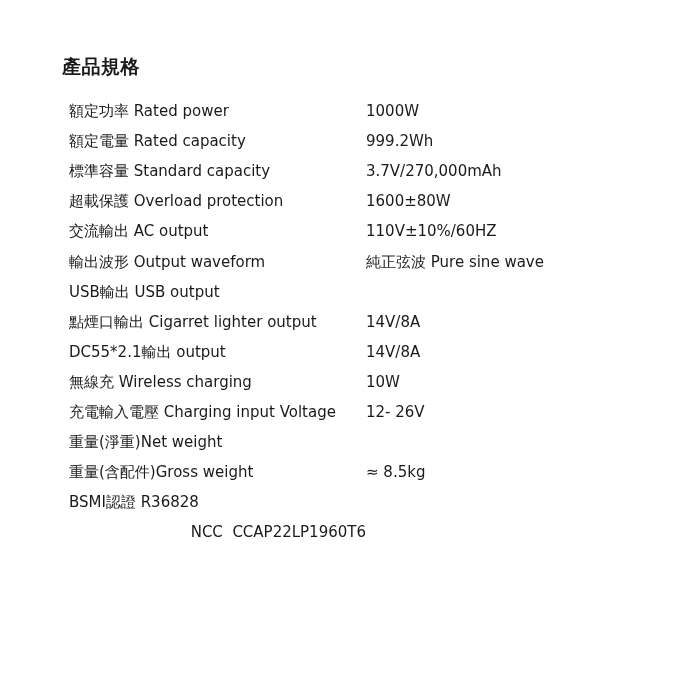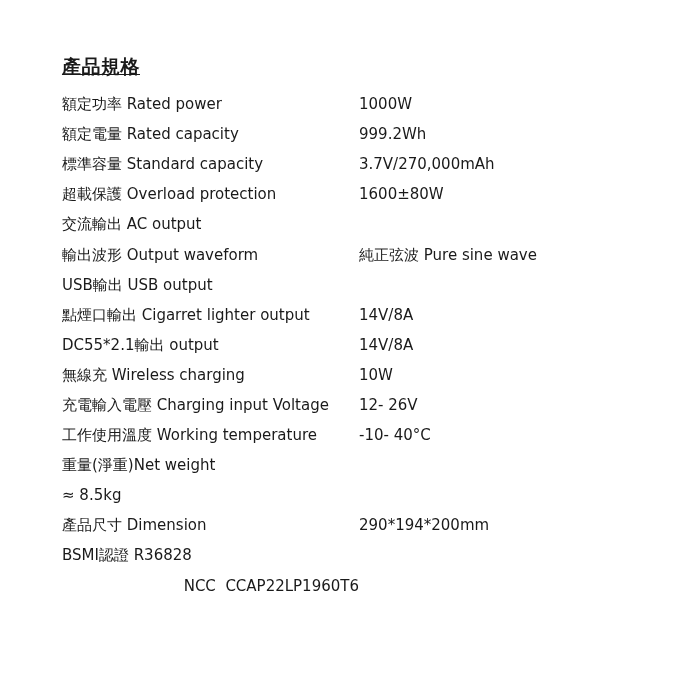--- a/index.html
+++ b/index.html
@@ -17,28 +17,27 @@
     }
     .title {
       position: absolute;
       left: 62px;
       top: 52px;
       font-size: 19px;
       font-weight: bold;
       letter-spacing: 0.5px;
       margin: 0;
       line-height: 28px;
-      text-decoration: underline;
     }
     .spec-list {
       position: absolute;
       left: 62px;
       top: 89px;
       width: 620px;
-      margin: 0;
+      margin: 7px;
       padding: 0;
       list-style: none;
     }
     .spec-row {
       display: flex;
       align-items: center;
       height: 30.1px;
       font-size: 15px;
       line-height: 30px;
       white-space: nowrap;
@@ -69,20 +68,21 @@
   <li class="spec-row">
     <span class="spec-label">標準容量 Standard capacity</span>
     <span class="spec-value">3.7V/270,000mAh</span>
   </li>
   <li class="spec-row">
     <span class="spec-label">超載保護 Overload protection</span>
     <span class="spec-value">1600±80W</span>
   </li>
   <li class="spec-row">
     <span class="spec-label">交流輸出 AC output</span>
+    <span class="spec-value">110V±10%/60HZ</span>
   </li>
   <li class="spec-row">
     <span class="spec-label">輸出波形 Output waveform</span>
     <span class="spec-value">純正弦波 Pure sine wave</span>
   </li>
   <li class="spec-row">
     <span class="spec-label">USB輸出 USB output</span>
   </li>
   <li class="spec-row">
     <span class="spec-label">點煙口輸出 Cigarret lighter output</span>
@@ -94,32 +94,25 @@
   </li>
   <li class="spec-row">
     <span class="spec-label">無線充 Wireless charging</span>
     <span class="spec-value">10W</span>
   </li>
   <li class="spec-row">
     <span class="spec-label">充電輸入電壓 Charging input Voltage</span>
     <span class="spec-value">12- 26V</span>
   </li>
   <li class="spec-row">
-    <span class="spec-label">工作使用溫度 Working temperature</span>
-    <span class="spec-value">-10- 40°C</span>
-  </li>
-  <li class="spec-row">
     <span class="spec-label">重量(淨重)Net weight</span>
   </li>
   <li class="spec-row">
+    <span class="spec-label">重量(含配件)Gross weight</span>
     <span class="spec-value">≈ 8.5kg</span>
-  </li>
-  <li class="spec-row">
-    <span class="spec-label">產品尺寸 Dimension</span>
-    <span class="spec-value">290*194*200mm</span>
   </li>
   <li class="spec-row">
     <span class="spec-label">BSMI認證 R36828</span>
     <span class="spec-value"></span>
   </li>
   <li class="spec-row">
     <span class="spec-label" style="white-space: pre; text-align: right;">NCC  CCAP22LP1960T6</span>
     <span class="spec-value"></span>
   </li>
 </ul>

